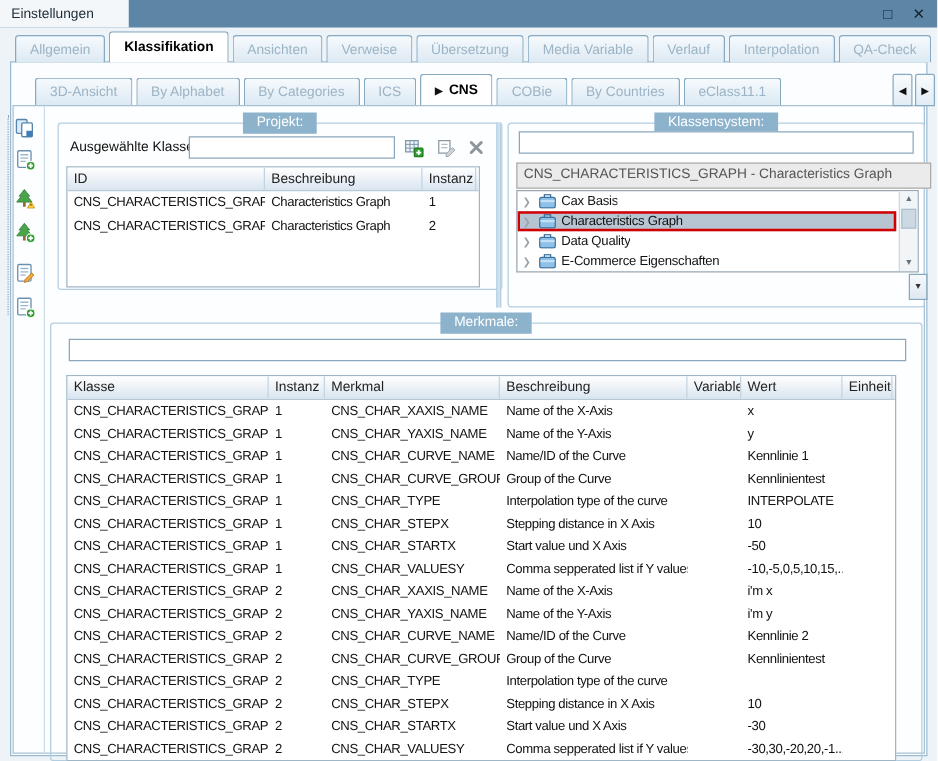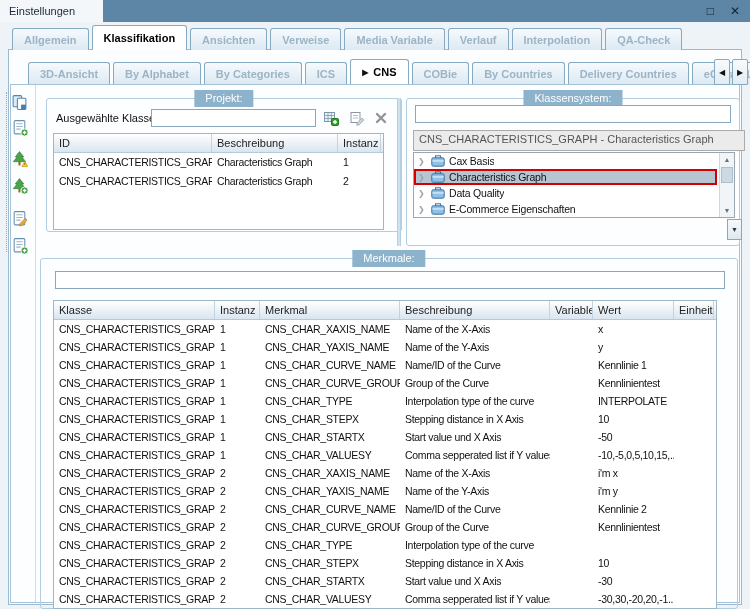--- a/index.html
+++ b/index.html
@@ -15,21 +15,21 @@
                 align-items:center;color:#14222e;font-size:12px;}
   .win-controls span{cursor:default;line-height:1;}
 
   
   .tabstrip{position:absolute;display:flex;align-items:flex-end;z-index:6;height:25px;}
   #main-tabs{left:12px;top:25px;}
   #sub-tabs{left:28px;top:59px;}
   .tab{display:inline-flex;align-items:center;gap:5px;padding:0 11px;height:22px;
        border:1px solid #86aac2;border-bottom:none;border-radius:3px 3px 0 0;
        background:linear-gradient(#f6fafd,#dce9f3);color:#9cb4c5;font-size:11px;
-       margin-right:3px;box-sizing:border-box;white-space:nowrap;font-weight:bold;}
+       margin-right:3px;box-sizing:border-box;white-space:nowrap;}
   .tab.active{height:25px;background:#ffffff;color:#000;font-weight:bold;z-index:7;}
   .tab .arrow{font-size:8px;color:#111;}
   .scrollbtns{position:absolute;left:712px;top:59px;display:flex;z-index:6;}
   .sbtn{width:14px;height:24px;border:1px solid #86aac2;border-radius:2px 2px 0 0;
         background:linear-gradient(#f8fbfd,#e2ecf4);font-size:8px;color:#111;
         display:flex;align-items:center;justify-content:center;margin-left:2px;}
 
   
   .main-panel{position:absolute;left:8px;top:49px;width:734px;height:556px;
               background:#fcfdff;border:1px solid #9bbad0;box-sizing:border-box;}
@@ -143,20 +143,23 @@
       <div class="tab active">
         <span>Klassifikation</span>
       </div>
       <div class="tab">
         <span>Ansichten</span>
       </div>
       <div class="tab">
         <span>Verweise</span>
       </div>
       <div class="tab">
+        <span>Übersetzung</span>
+      </div>
+      <div class="tab">
         <span>Media Variable</span>
       </div>
       <div class="tab">
         <span>Verlauf</span>
       </div>
       <div class="tab">
         <span>Interpolation</span>
       </div>
       <div class="tab">
         <span>QA-Check</span>
@@ -179,23 +182,20 @@
       </div>
       <div class="tab active">
         <span class="arrow">▶</span>
         <span>CNS</span>
       </div>
       <div class="tab">
         <span>COBie</span>
       </div>
       <div class="tab">
         <span>By Countries</span>
-      </div>
-      <div class="tab">
-        <span>Delivery Countries</span>
       </div>
       <div class="tab">
         <span>eClass11.1</span>
       </div>
     </div>
   <div class="scrollbtns">
     <div class="sbtn">
       <span>◀</span>
     </div>
     <div class="sbtn">

